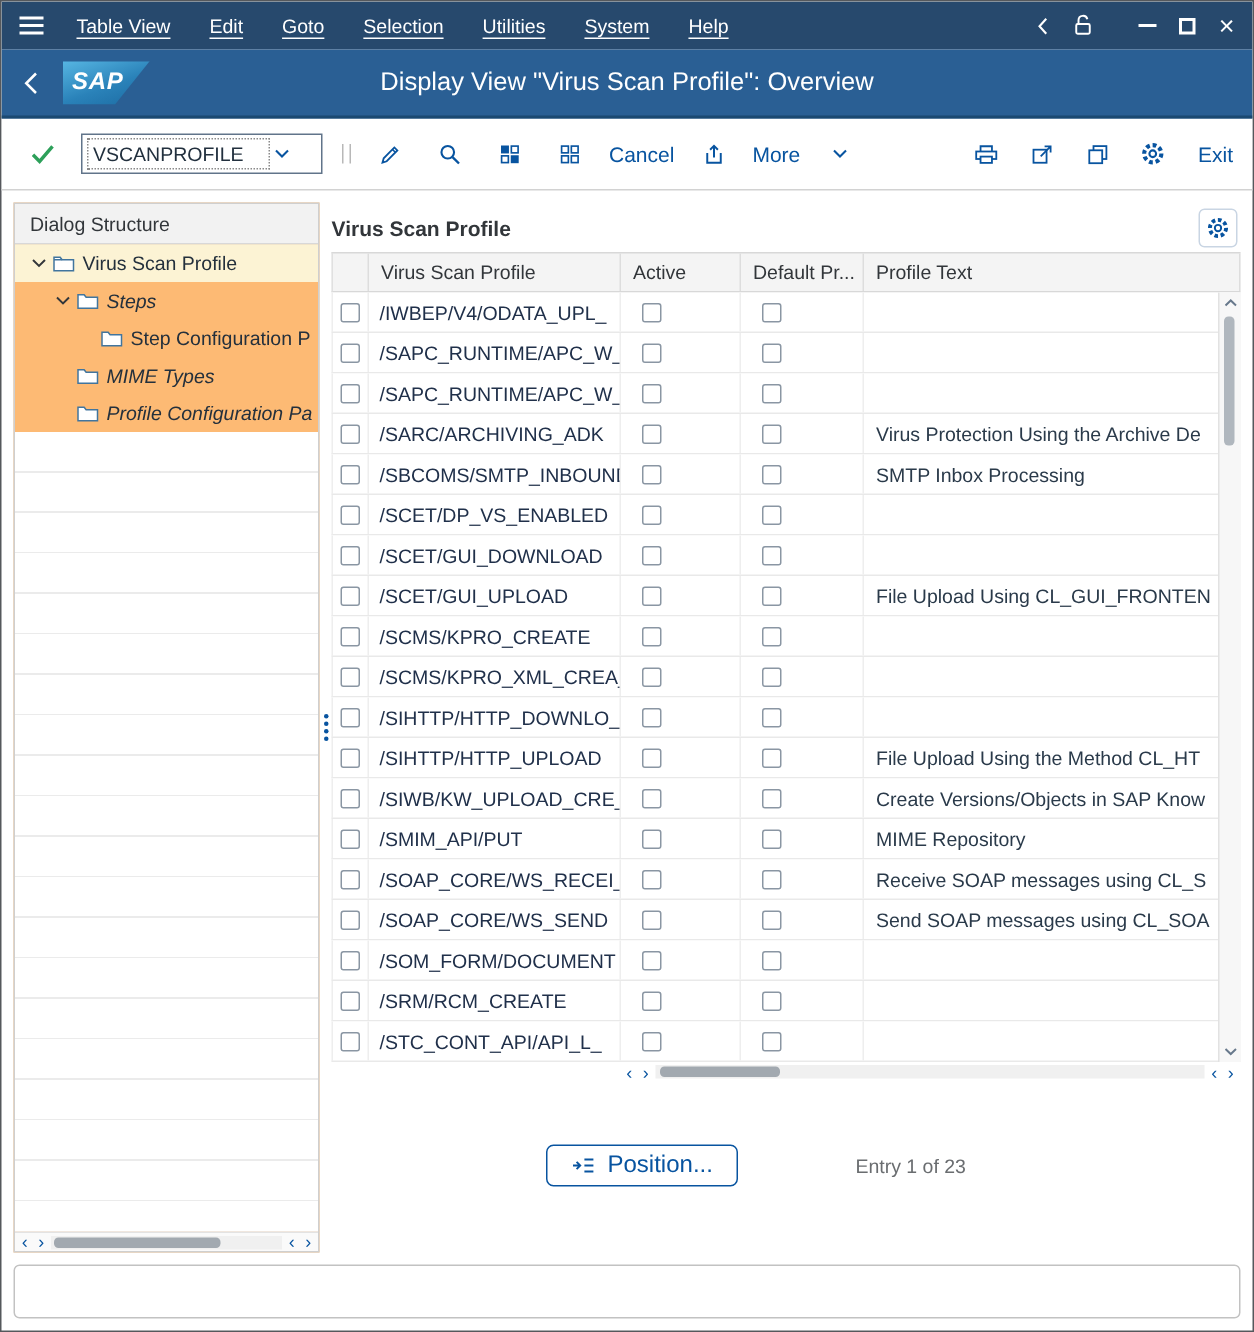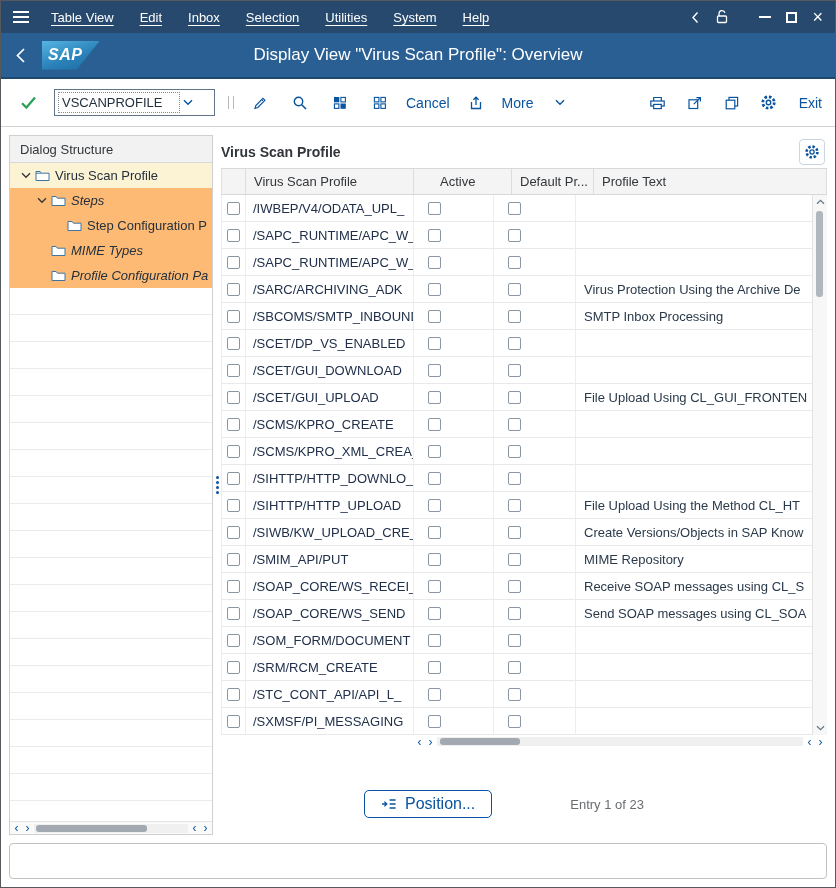--- a/index.html
+++ b/index.html
@@ -62,21 +62,21 @@
   .content { flex: 1; display: flex; flex-direction: column; min-width: 0; }
   .content-header { flex: none; height: 33px; display: flex; align-items: center; justify-content: space-between; padding-right: 2px; }
   .section-title { font-size: 14px; font-weight: bold; color: #32363a; }
   .gear-btn { width: 26px; height: 26px; border: 1px solid #c9d5e3; border-radius: 4px; background: #fff; display: flex; align-items: center; justify-content: center; cursor: pointer; }
 
   .table-area { position: relative; flex: none; }
   .thead { display: flex; height: 27px; background: #f4f4f4; border-top: 1px solid #d8d8d8; border-bottom: 1px solid #d8d8d8; border-left: 1px solid #e0e0e0; }
   .hcell { font-size: 13px; color: #32363a; display: flex; align-items: center; padding-left: 8px; border-right: 1px solid #dddddd; white-space: nowrap; overflow: hidden; cursor: pointer; }
   .c-sel { width: 24px; padding-left: 0; }
   .c-profile { width: 168px; }
-  .c-active { width: 80px; margin-left: 18px; }
+  .c-active { width: 80px; }
   .c-default { width: 82px; }
   .c-text { flex: 1; }
   .trow { display: flex; height: 27px; border-bottom: 1px solid #e9e9e9; background: #fff; border-left: 1px solid #eeeeee; }
   .tcell { display: flex; align-items: center; border-right: 1px solid #eeeeee; overflow: hidden; white-space: nowrap; font-size: 13px; color: #20304a; }
   .tcell.sel { width: 24px; justify-content: center; }
   .tcell.profile { width: 168px; padding-left: 7px; }
   .tcell.active { width: 80px; padding-left: 14px; }
   .tcell.default { width: 82px; padding-left: 14px; }
   .tcell.ptext { flex: 1; padding-left: 8px; color: #2a3a4a; }
   .cb { width: 13px; height: 13px; border: 1px solid #8a96a3; border-radius: 2px; background: #fff; flex: none; cursor: pointer; }
@@ -101,21 +101,21 @@
 
   <div class="menubar">
     <span class="hamburger">
         <i></i>
         <i></i>
         <i></i>
       </span>
     <span class="menu-items">
       <span class="menu-item">Table View</span>
       <span class="menu-item">Edit</span>
-      <span class="menu-item">Inbox</span>
+      <span class="menu-item">Goto</span>
       <span class="menu-item">Selection</span>
       <span class="menu-item">Utilities</span>
       <span class="menu-item">System</span>
       <span class="menu-item">Help</span>
     </span>
     <span class="menubar-right">
       <span class="win-ctrl">
         <svg width="8" height="13" viewBox="0 0 8 13">
             <path d="M6.5 1.5 2 6.5l4.5 5" stroke="#fff" stroke-width="1.4" fill="none"></path>
           </svg>
@@ -573,33 +573,20 @@
               <div class="tcell default">
                 <span class="cb"></span>
               </div>
               <div class="tcell ptext"></div>
             </div>
             <div class="trow">
               <div class="tcell sel">
                 <span class="cb"></span>
               </div>
               <div class="tcell profile">/STC_CONT_API/API_L_</div>
-              <div class="tcell active">
-                <span class="cb"></span>
-              </div>
-              <div class="tcell default">
-                <span class="cb"></span>
-              </div>
-              <div class="tcell ptext"></div>
-            </div>
-            <div class="trow">
-              <div class="tcell sel">
-                <span class="cb"></span>
-              </div>
-              <div class="tcell profile">/SXMSF/PI_MESSAGING</div>
               <div class="tcell active">
                 <span class="cb"></span>
               </div>
               <div class="tcell default">
                 <span class="cb"></span>
               </div>
               <div class="tcell ptext"></div>
             </div>
           </div>
 

